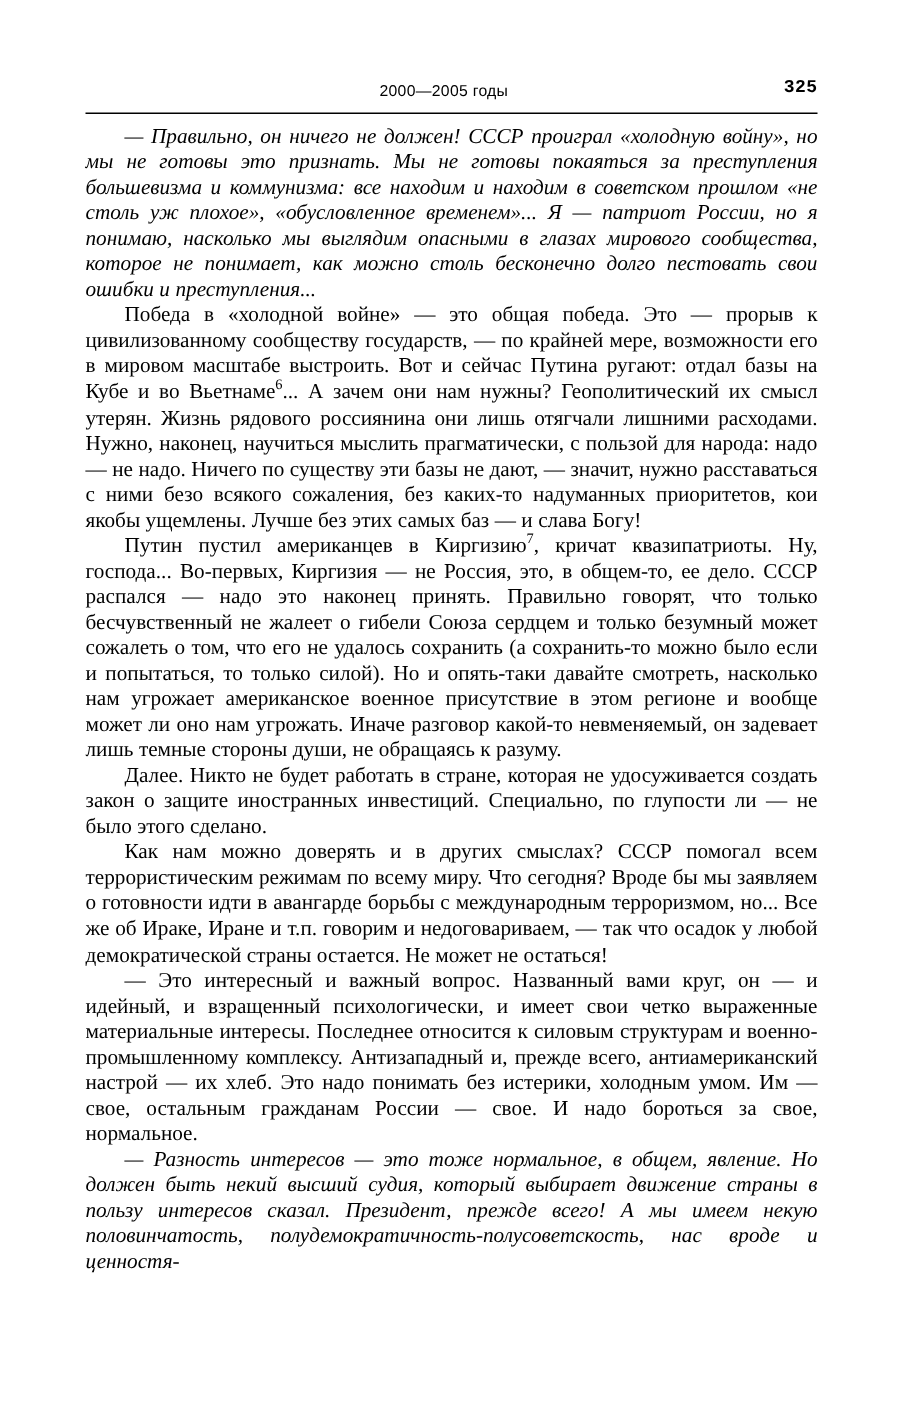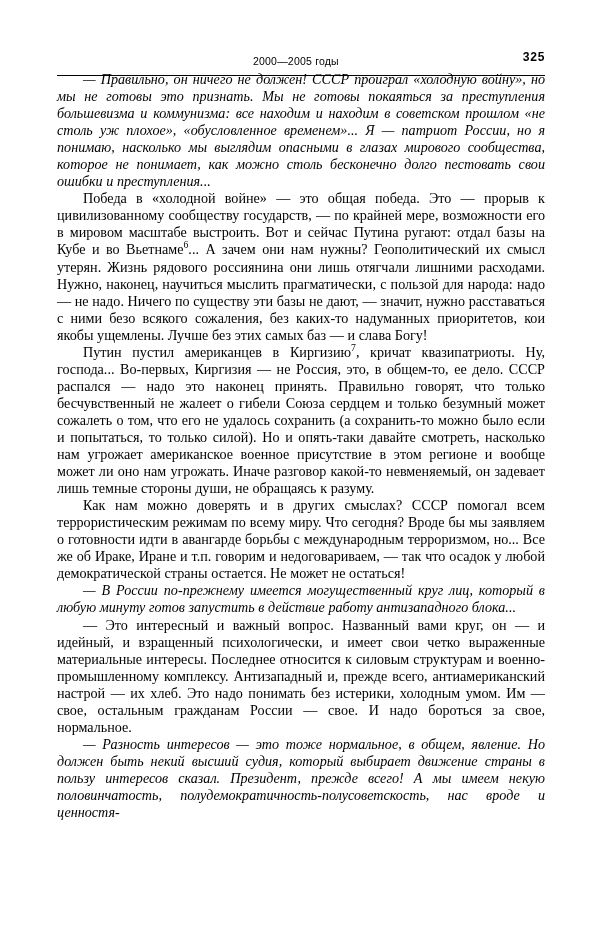--- a/index.html
+++ b/index.html
@@ -57,21 +57,21 @@
     font-family: Liberation Mono, monospace;
     font-size: 12px;
     font-weight: 700;
     letter-spacing: 0.3px;
   }
 
   
   .textblock {
     position: absolute;
     left: 57px;
-    top: 71px;
+    top: 83px;
     width: 488px;
     font-family: Liberation Serif, serif;
   }
 
   p.para {
     margin: 0;
     padding: 0;
     font-size: 14.15px;
     line-height: 17.05px;
     text-align: justify;
@@ -112,28 +112,28 @@
 
 
     <p class="para roman">
       <span>Победа в «холодной войне» — это общая победа. Это — прорыв к цивилизованному сообществу государств, — по крайней мере, возможности его в мировом масштабе выстроить. Вот и сейчас Путина ругают: отдал базы на Кубе и во Вьетнаме</span><sup class="fn">6</sup><span>... А зачем они нам нужны? Геополитический их смысл утерян. Жизнь рядового россиянина они лишь отягчали лишними расходами. Нужно, наконец, научиться мыслить прагматически, с пользой для народа: надо — не надо. Ничего по существу эти базы не дают, — значит, нужно расставаться с ними безо всякого сожаления, без каких-то надуманных приоритетов, кои якобы ущемлены. Лучше без этих самых баз — и слава Богу!</span>
     </p>
 
     <p class="para roman">
       <span>Путин пустил американцев в Киргизию</span><sup class="fn">7</sup><span>, кричат квазипатриоты. Ну, господа... Во-первых, Киргизия — не Россия, это, в общем-то, ее дело. СССР распался — надо это наконец принять. Правильно говорят, что только бесчувственный не жалеет о гибели Союза сердцем и только безумный может сожалеть о том, что его не удалось сохранить (а сохранить-то можно было если и попытаться, то только силой). Но и опять-таки давайте смотреть, насколько нам угрожает американское военное присутствие в этом регионе и вообще может ли оно нам угрожать. Иначе разговор какой-то невменяемый, он задевает лишь темные стороны души, не обращаясь к разуму.</span>
     </p>
 
+    <p class="para roman">
+      <span>Далее. Никто не будет работать в стране, которая не удосуживается создать закон о защите иностранных инвестиций. Специально, по глупости ли — не было этого сделано.</span>
+    </p>
 
     <p class="para roman">
       <span>Как нам можно доверять и в других смыслах? СССР помогал всем террористическим режимам по всему миру. Что сегодня? Вроде бы мы заявляем о готовности идти в авангарде борьбы с международным терроризмом, но... Все же об Ираке, Иране и т.п. говорим и недоговариваем, — так что осадок у любой демократической страны остается. Не может не остаться!</span>
     </p>
 
-    <p class="para italic">
-      <span>— В России по-прежнему имеется могущественный круг лиц, который в любую минуту готов запустить в действие работу антизападного блока...</span>
-    </p>
 
     <p class="para roman">
       <span>— Это интересный и важный вопрос. Названный вами круг, он — и идейный, и взращенный психологически, и имеет свои четко выраженные материальные интересы. Последнее относится к силовым структурам и военно-промышленному комплексу. Антизападный и, прежде всего, антиамериканский настрой — их хлеб. Это надо понимать без истерики, холодным умом. Им — свое, остальным гражданам России — свое. И надо бороться за свое, нормальное.</span>
     </p>
 
     <p class="para italic">
       <span>— Разность интересов — это тоже нормальное, в общем, явление. Но должен быть некий высший судия, который выбирает движение страны в пользу интересов сказал. Президент, прежде всего! А мы имеем некую половинчатость, полудемократичность-полусоветскость, нас вроде и ценностя-</span>
     </p>
 
   </main>

